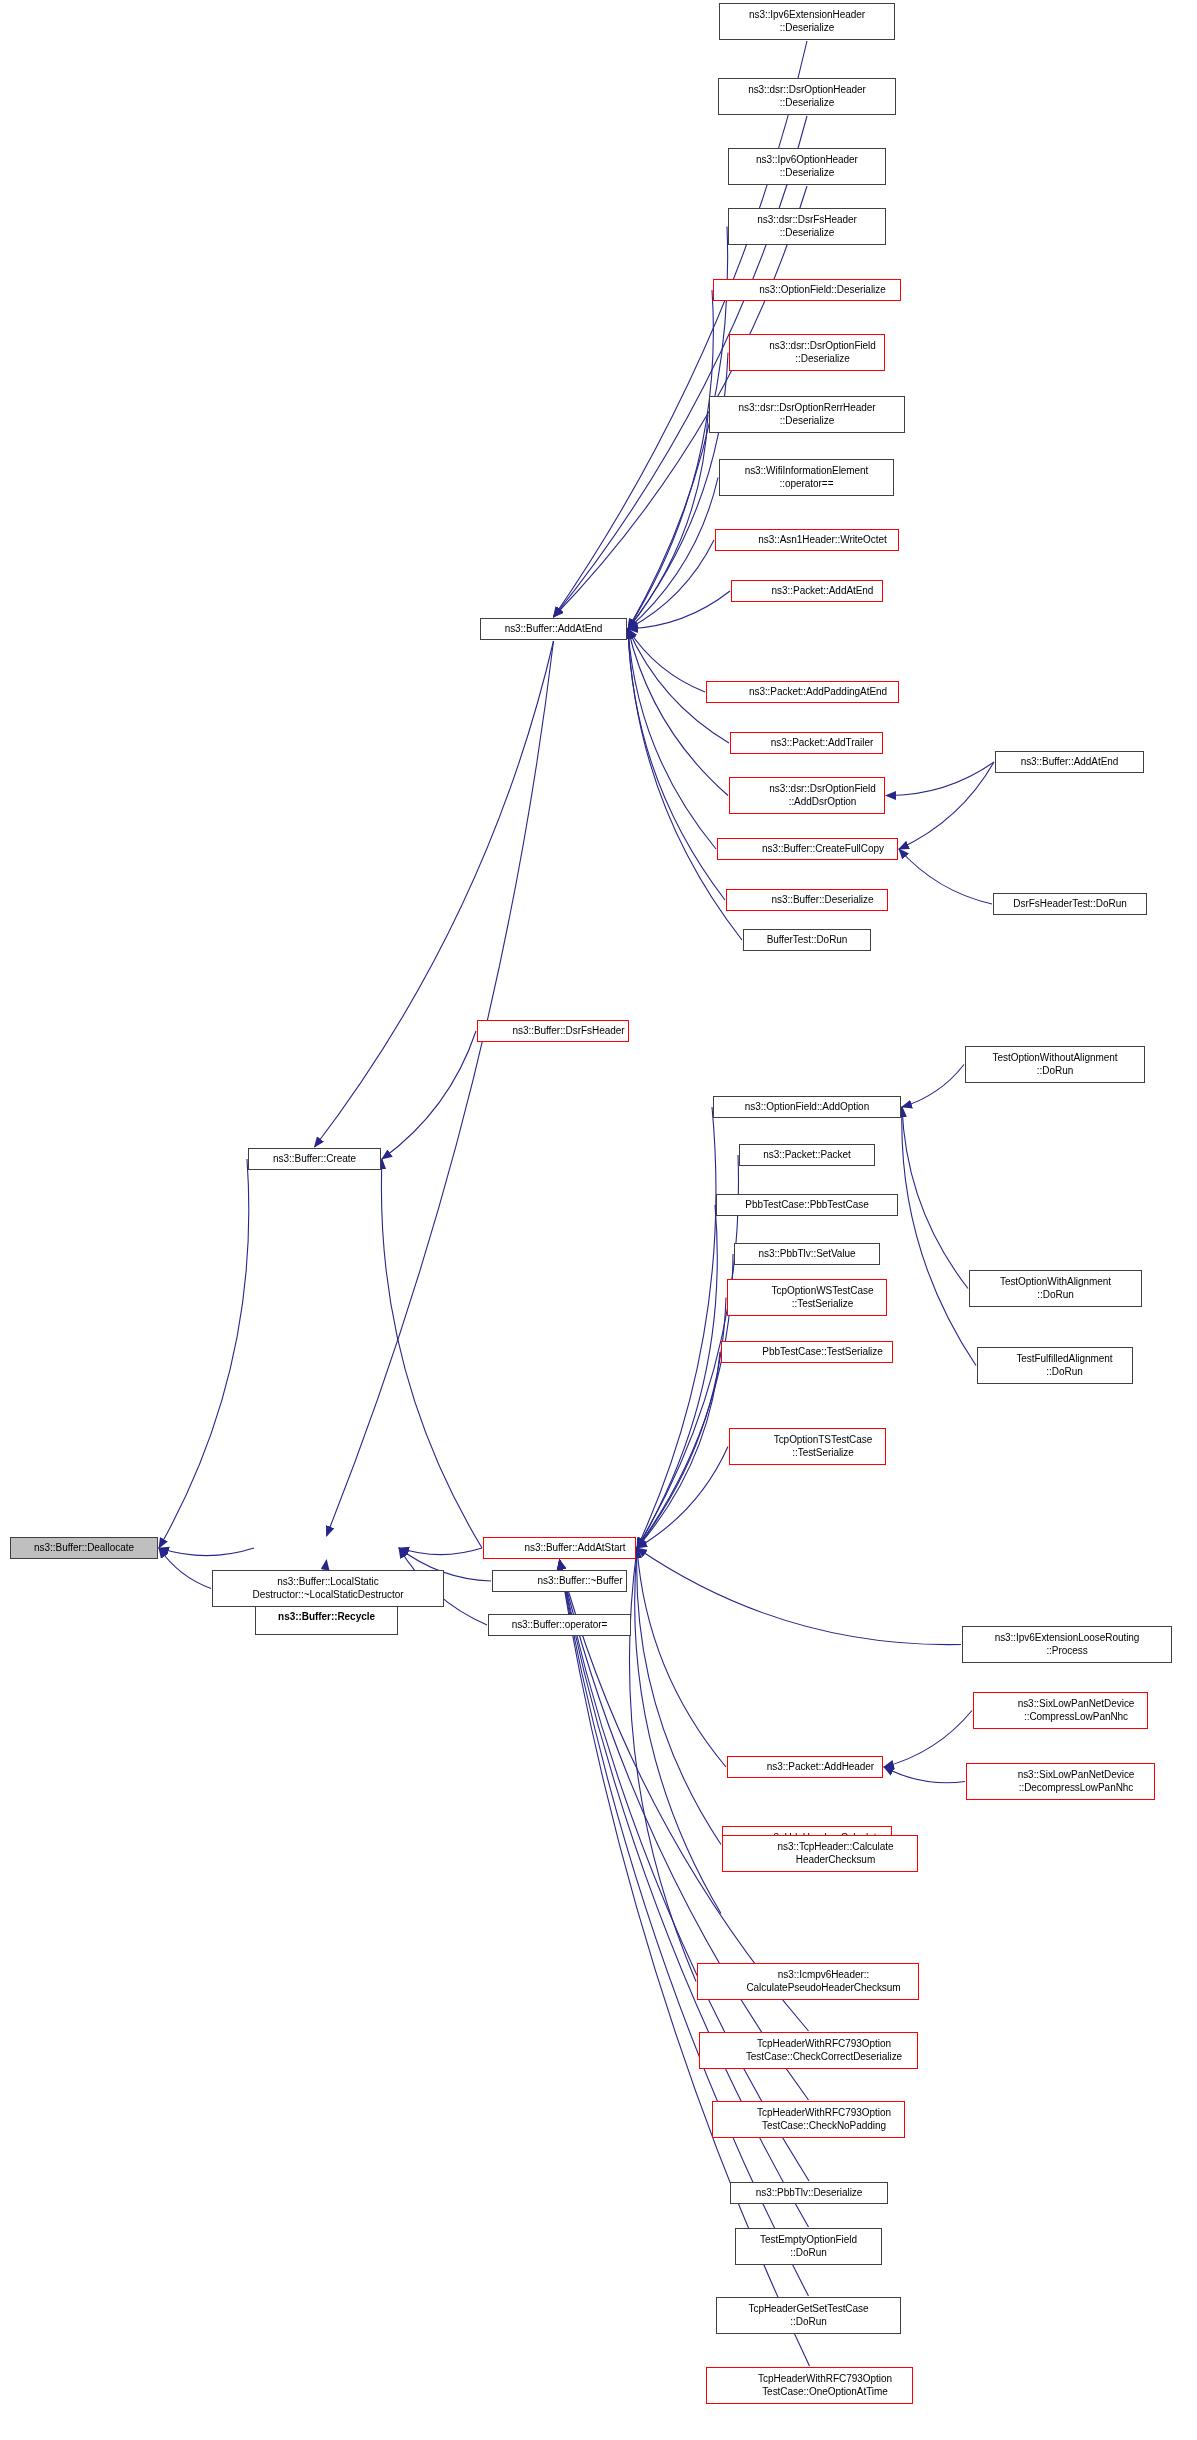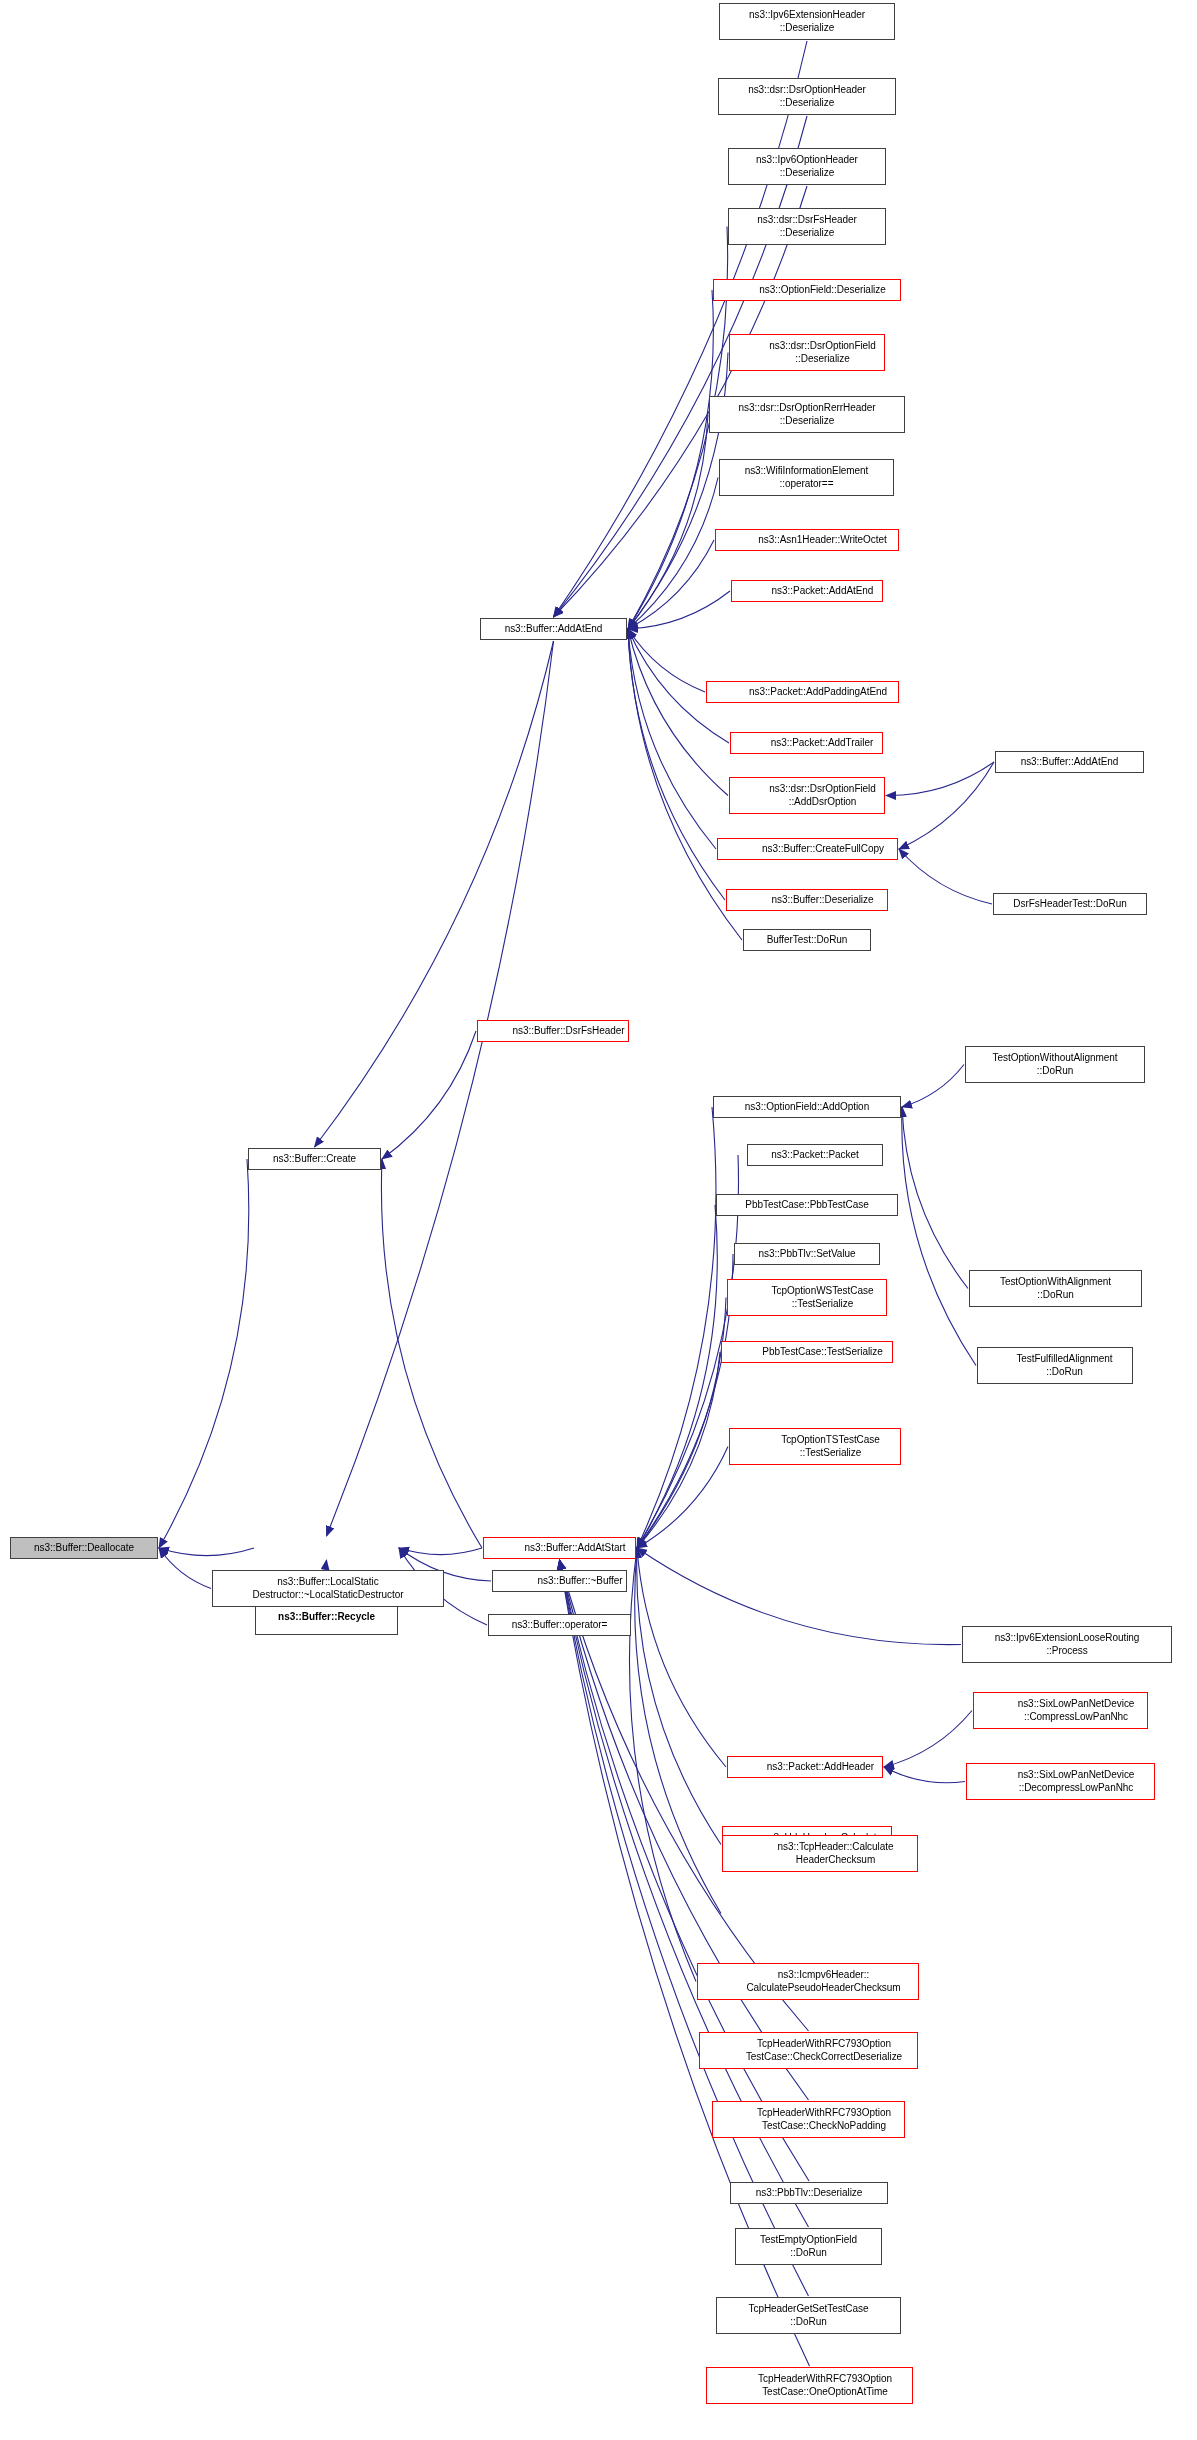--- a/index.html
+++ b/index.html
@@ -144,31 +144,31 @@
 ::AddDsrOption</span></div>
       <div class="node red" style="left: 717px; top: 838px; width: 181px; height: 22px;"><span>ns3::Buffer::CreateFullCopy</span></div>
       <div class="node" style="left: 993px; top: 893px; width: 154px; height: 22px;"><span>DsrFsHeaderTest::DoRun</span></div>
       <div class="node red" style="left: 726px; top: 889px; width: 162px; height: 22px;"><span>ns3::Buffer::Deserialize</span></div>
       <div class="node" style="left: 743px; top: 929px; width: 128px; height: 22px;"><span>BufferTest::DoRun</span></div>
       <div class="node red" style="left: 477px; top: 1020px; width: 152px; height: 22px;"><span>ns3::Buffer::DsrFsHeader</span></div>
       <div class="node" style="left: 965px; top: 1046px; width: 180px; height: 37px;"><span>TestOptionWithoutAlignment
 ::DoRun</span></div>
       <div class="node" style="left: 713px; top: 1096px; width: 188px; height: 22px;"><span>ns3::OptionField::AddOption</span></div>
       <div class="node" style="left: 248px; top: 1148px; width: 133px; height: 22px;"><span>ns3::Buffer::Create</span></div>
-      <div class="node" style="left: 739px; top: 1144px; width: 136px; height: 22px; margin-left: 8px;"><span>ns3::Packet::Packet</span></div>
+      <div class="node" style="left: 739px; top: 1144px; width: 136px; height: 22px;"><span>ns3::Packet::Packet</span></div>
       <div class="node" style="left: 716px; top: 1194px; width: 182px; height: 22px;"><span>PbbTestCase::PbbTestCase</span></div>
       <div class="node" style="left: 734px; top: 1243px; width: 146px; height: 22px;"><span>ns3::PbbTlv::SetValue</span></div>
       <div class="node red" style="left: 727px; top: 1279px; width: 160px; height: 37px;"><span>TcpOptionWSTestCase
 ::TestSerialize</span></div>
       <div class="node" style="left: 969px; top: 1270px; width: 173px; height: 37px;"><span>TestOptionWithAlignment
 ::DoRun</span></div>
       <div class="node red" style="left: 721px; top: 1341px; width: 172px; height: 22px;"><span>PbbTestCase::TestSerialize</span></div>
       <div class="node" style="left: 977px; top: 1347px; width: 156px; height: 37px; padding-left: 22px;"><span>TestFulfilledAlignment
 ::DoRun</span></div>
-      <div class="node red" style="left: 729px; top: 1428px; width: 172px; height: 37px;"><span>TcpOptionTSTestCase
+      <div class="node red" style="left: 729px; top: 1428px; width: 157px; height: 37px;"><span>TcpOptionTSTestCase
 ::TestSerialize</span></div>
       <div class="node current" style="left: 10px; top: 1537px; width: 148px; height: 22px;"><span>ns3::Buffer::Deallocate</span></div>
       <div class="node" style="left: 255px; top: 1599px; width: 143px; height: 36px; font-weight: bold;"><span>ns3::Buffer::Recycle</span></div>
       <div class="node red" style="left: 483px; top: 1537px; width: 153px; height: 22px;"><span>ns3::Buffer::AddAtStart</span></div>
       <div class="node" style="left: 212px; top: 1570px; width: 232px; height: 37px;"><span>ns3::Buffer::LocalStatic
 Destructor::~LocalStaticDestructor</span></div>
       <div class="node" style="left: 492px; top: 1570px; width: 135px; height: 22px; padding-left: 44px;"><span>ns3::Buffer::~Buffer</span></div>
       <div class="node" style="left: 488px; top: 1614px; width: 143px; height: 22px;"><span>ns3::Buffer::operator=</span></div>
       <div class="node" style="left: 962px; top: 1626px; width: 210px; height: 37px;"><span>ns3::Ipv6ExtensionLooseRouting
 ::Process</span></div>

